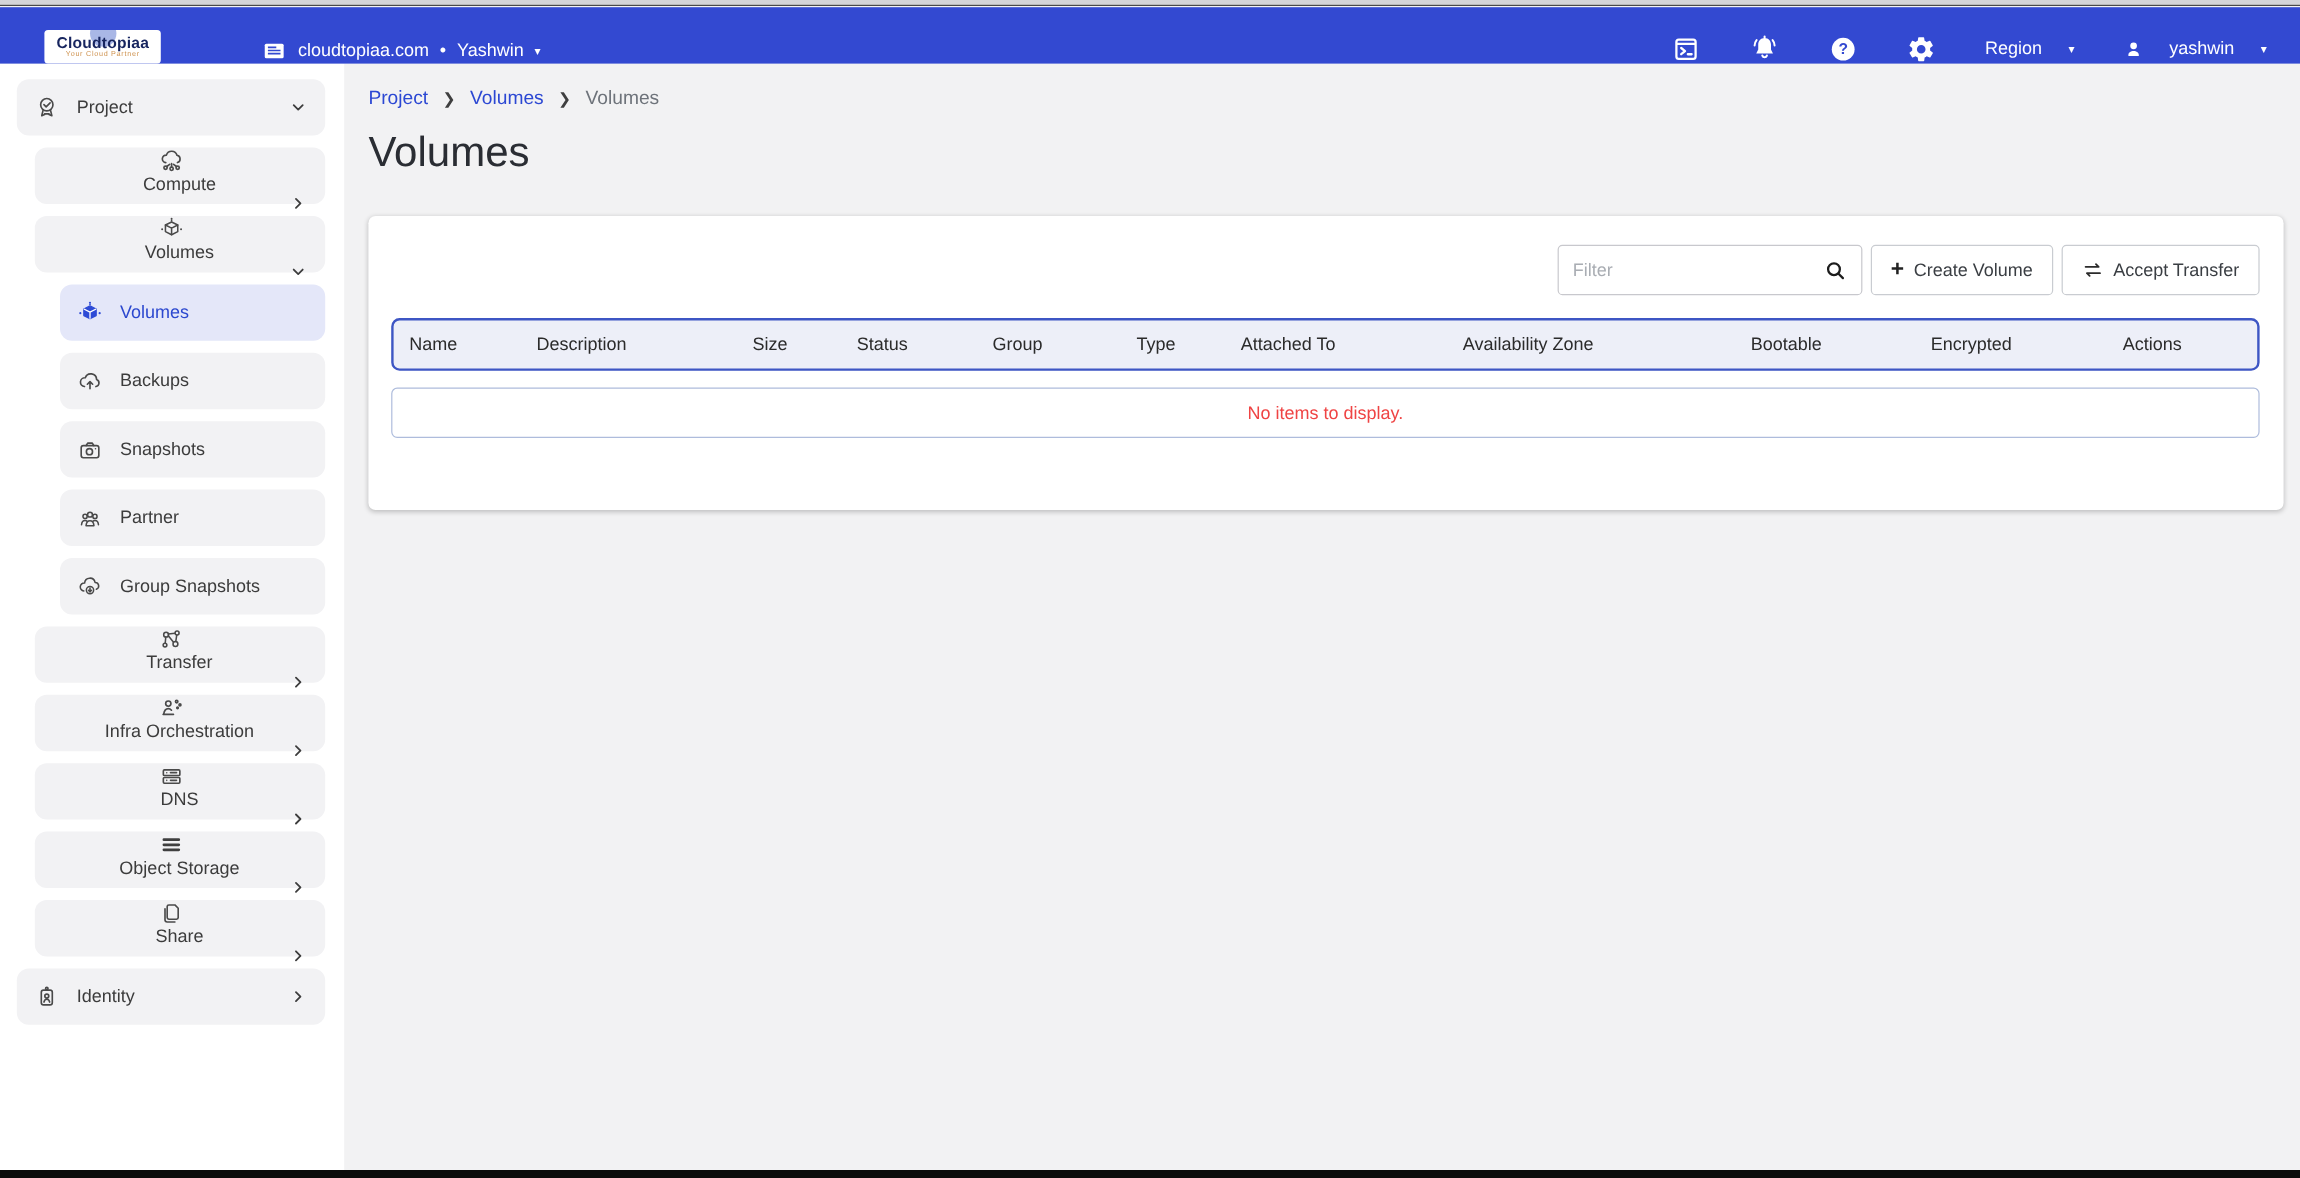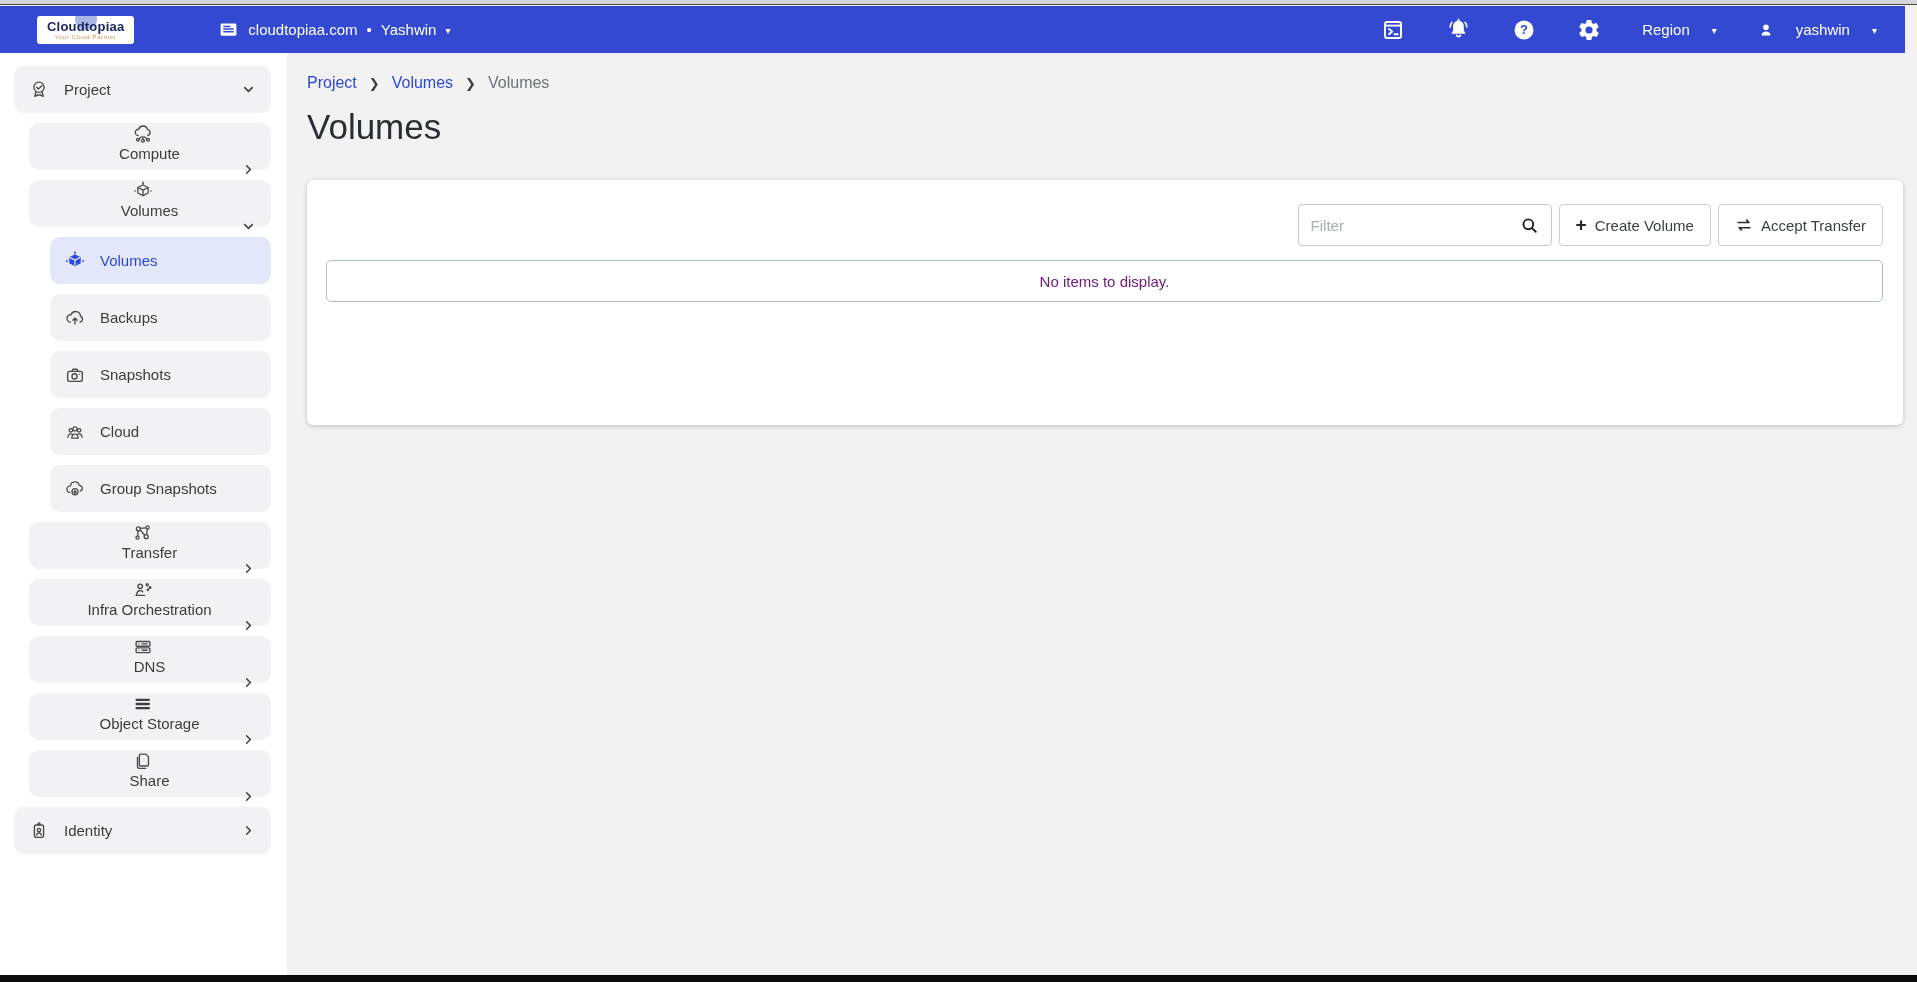--- a/index.html
+++ b/index.html
@@ -3,21 +3,21 @@
 <meta charset="utf-8">
 <style>
   * { margin:0; padding:0; box-sizing:border-box; }
   html,body { width:1917px; height:982px; font-family:"Liberation Sans","DejaVu Sans",sans-serif; }
   #screen { position:relative; width:1917px; height:982px; overflow:hidden; background:#f2f2f3; }
 
   
   .win-strip { position:absolute; top:0; left:0; right:0; height:5px; background:#d5d5d8; border-bottom:1px solid #4a4a4a; z-index:30; }
 
   
-  .topbar { position:absolute; top:6px; left:0; right:12px; height:47px; background:#3349d1; display:flex; align-items:center; z-index:20; }
+  .topbar { position:absolute; top:6px; left:0; right:0; height:47px; background:#3349d1; display:flex; align-items:flex-end; z-index:20; }
   .logo-pill { margin-left:37px; background:#fff; border-radius:3px; padding:3px 10px 4px; text-align:center; position:relative; overflow:hidden; cursor:pointer; }
   .logo-pill .logo-dot { position:absolute; top:-8px; left:50%; transform:translateX(-50%); width:22px; height:22px; border-radius:50%; background:rgba(64,96,200,.45); }
   .logo-title { position:relative; font-size:13px; font-weight:800; color:#17255f; letter-spacing:.2px; }
   .logo-tagline { position:relative; font-size:6px; color:#cf9350; letter-spacing:.6px; }
   .tb-domain { display:flex; align-items:center; gap:9px; margin-left:84px; color:#fff; font-size:15px; cursor:pointer; }
   .caret { display:inline-block; font-size:10px; color:#fff; line-height:1; transform:translateY(1px); }
   .tb-right { margin-left:auto; display:flex; align-items:center; gap:41px; padding-right:28px; }
   .tb-icon { display:inline-flex; cursor:pointer; }
   .tb-drop { display:flex; align-items:center; gap:22px; color:#fff; font-size:15px; cursor:pointer; }
 
@@ -41,21 +41,21 @@
   .card { margin-top:33px; width:1596px; height:245px; background:#fff; border-radius:6px; box-shadow:0 1px 4px rgba(0,0,0,.22); padding:24px 20px 0 19px; }
   .toolbar { display:flex; justify-content:flex-end; align-items:flex-end; gap:7px; }
   .filter-box { width:254px; height:42px; background:#fff; border:1px solid #c8c8cd; border-radius:4px; display:flex; align-items:center; padding:0 12px; }
   .filter-box input { border:none; outline:none; flex:1; font-size:15px; color:#333; font-family:inherit; background:transparent; }
   .filter-box input::placeholder { color:#a9adb3; }
   .search-btn { display:inline-flex; cursor:pointer; margin-left:6px; }
   .btn { height:42px; display:inline-flex; align-items:center; gap:8px; padding:0 16px; background:#fff; border:1px solid #c9ccd1; border-radius:4px; font-size:15px; color:#3a3e43; font-family:inherit; cursor:pointer; }
   .btn .plus { font-size:19px; font-weight:700; color:#222; line-height:1; transform:translateY(-1px); }
 
   .thead { margin-top:19px; height:44px; border:2px solid #3e56c4; border-radius:7px; background:#edeff8; display:grid; grid-template-columns:106px 180px 87px 113px 120px 87px 185px 240px 150px 160px 1fr; align-items:center; padding-left:13px; font-size:15px; color:#2b2b2b; }
-  .empty-row { margin-top:14px; height:42px; border:1px solid #aebcdc; border-radius:5px; background:#fff; display:flex; align-items:center; justify-content:center; font-size:15px; color:#701a75; }
+  .empty-row { margin-top:14px; height:42px; border:1px solid #aebcdc; border-radius:5px; background:#fff; display:flex; align-items:center; justify-content:center; font-size:15px; color:#ef4444; }
 
   .bottom-bar { position:absolute; left:0; right:0; bottom:0; height:7px; background:#0b0b0b; z-index:40; }
 
   svg { display:block; }
 </style>
 </head>
 <body>
 
 <div id="screen">
   <div class="win-strip"></div>
@@ -218,21 +218,21 @@
 
     <div class="side-item lvl2">
       <span class="si-icon">
         <svg width="22" height="22" viewBox="0 0 24 24" fill="none" stroke="#4a4a4a" stroke-width="1.4" stroke-linecap="round" stroke-linejoin="round">
             <circle cx="7.5" cy="10.2" r="1.9"></circle>
             <circle cx="16.5" cy="10.2" r="1.9"></circle>
             <circle cx="12" cy="8.6" r="2.2"></circle>
             <path d="M4.3 17.8c.2-2.3 1.5-3.8 3.2-3.8.8 0 1.5.3 2.1.9M19.7 17.8c-.2-2.3-1.5-3.8-3.2-3.8-.8 0-1.5.3-2.1.9M8.4 18.6c.3-2.7 1.8-4.4 3.6-4.4s3.3 1.7 3.6 4.4z"></path>
           </svg>
       </span>
-      <span class="si-label">Cloud</span>
+      <span class="si-label">Partner</span>
     </div>
 
     <div class="side-item lvl2">
       <span class="si-icon">
         <svg width="22" height="22" viewBox="0 0 24 24" fill="none" stroke="#4a4a4a" stroke-width="1.4" stroke-linecap="round" stroke-linejoin="round">
             <path d="M6.4 15.8a3.6 3.6 0 1 1 .7-7.2A4.8 4.8 0 0 1 16.6 8a3.2 3.2 0 0 1 1.2 6.2"></path>
             <circle cx="12" cy="15" r="3.3"></circle>
             <path d="M12 13.2v3.2M10.7 15.2l1.3 1.4 1.3-1.4"></path>
           </svg>
       </span>
@@ -370,20 +370,33 @@
           <span>
             <svg width="18" height="18" viewBox="0 0 24 24" fill="none" stroke="#2b2b2b" stroke-width="2" stroke-linecap="round" stroke-linejoin="round">
                 <path d="M4 8.5h14.5M15.5 5.5l3 3-0 0"></path>
                 <path d="M20 15.5H5.5M8.5 18.5l-3-3"></path>
               </svg>
           </span>
           <span>Accept Transfer</span>
         </button>
       </div>
 
+      <div class="thead">
+        <span class="th">Name</span>
+        <span class="th">Description</span>
+        <span class="th">Size</span>
+        <span class="th">Status</span>
+        <span class="th">Group</span>
+        <span class="th">Type</span>
+        <span class="th">Attached To</span>
+        <span class="th">Availability Zone</span>
+        <span class="th">Bootable</span>
+        <span class="th">Encrypted</span>
+        <span class="th">Actions</span>
+      </div>
 
       <div class="empty-row">
         <span>No items to display.</span>
       </div>
     </div>
   </div>
 
   <div class="bottom-bar"></div>
 </div>
 

